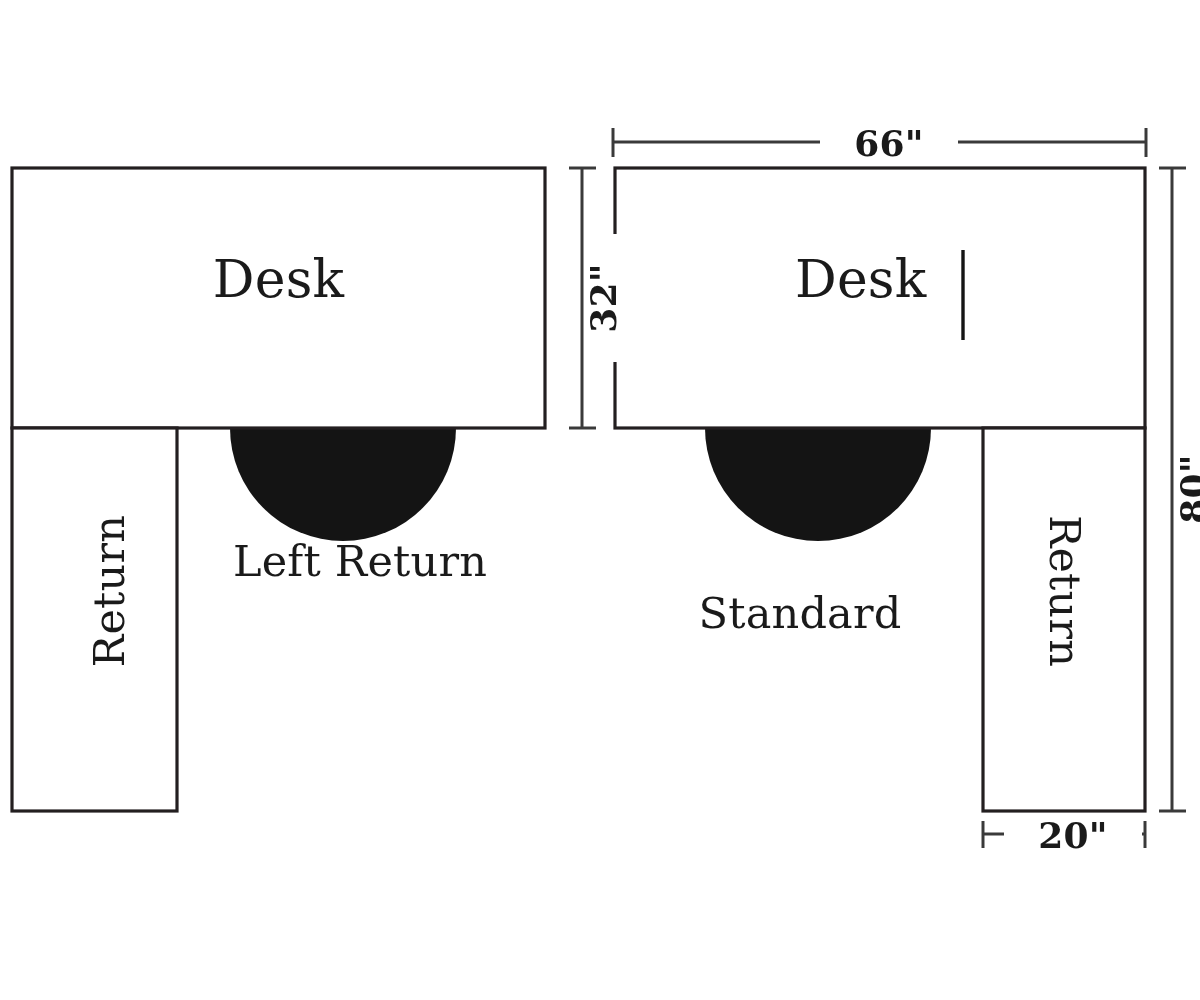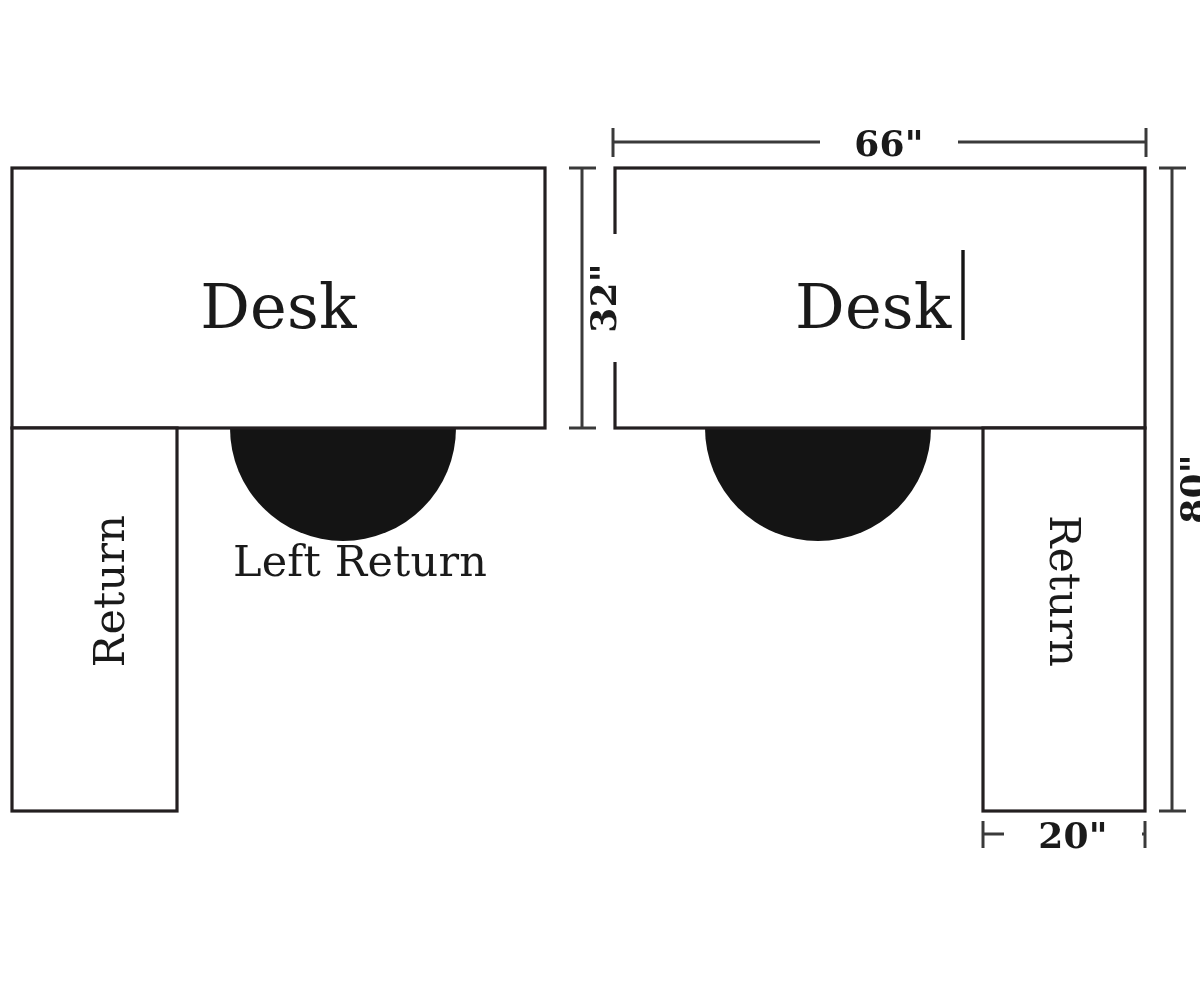--- a/index.html
+++ b/index.html
@@ -66,23 +66,22 @@
   
   .lbl {
     position: absolute;
     white-space: pre;
     color: #1a1a1a;
     font-family: "DejaVu Serif", "Liberation Serif", serif;
     line-height: 1.06;
     letter-spacing: 0.2px;
   }
   .lbl-desk {
-    font-size: 62px;
+    font-size: 52px;
     text-align: right;
-    margin-top: 27px;
   }
   .lbl-return-name {
     font-size: 43px;
     text-align: center;
   }
   .lbl-dim {
     font-size: 36px;
     font-weight: 700;
     text-align: center;
     background: #ffffff;
@@ -157,20 +156,21 @@
 
   <div class="lbl lbl-return-name lbl-vertical-ccw centerbox" style="left:-30px; top:566px; width:280px; height:50px;">Return</div>
 
   <div class="lbl lbl-return-name centerbox" style="left:180px; top:536px; width:360px; height:52px;">Left Return</div>
 
   <div class="lbl lbl-desk centerbox" style="left:615px; top:240px; width:700px; height:80px; justify-content:flex-start; padding-left:180px; box-sizing:border-box;">Desk</div>
 
   <div class="lbl lbl-return-name lbl-vertical-cw centerbox" style="left:924px; top:566px; width:280px; height:50px;">Return</div>
 
 
+  <div class="lbl lbl-return-name centerbox" style="left:620px; top:588px; width:360px; height:52px;">Standard</div>
 
   <div class="lbl lbl-dim centerbox" style="left:820px; top:124px; width:120px; height:38px;">66"</div>
 
   <div class="lbl lbl-dim lbl-vertical-ccw centerbox" style="left:539px; top:279px; width:110px; height:38px;">32"</div>
 
   <div class="lbl lbl-dim lbl-vertical-ccw centerbox" style="left:1129px; top:470px; width:110px; height:38px;">80"</div>
 
   <div class="lbl lbl-dim centerbox" style="left:1004px; top:816px; width:120px; height:38px;">20"</div>
 
 </div>

